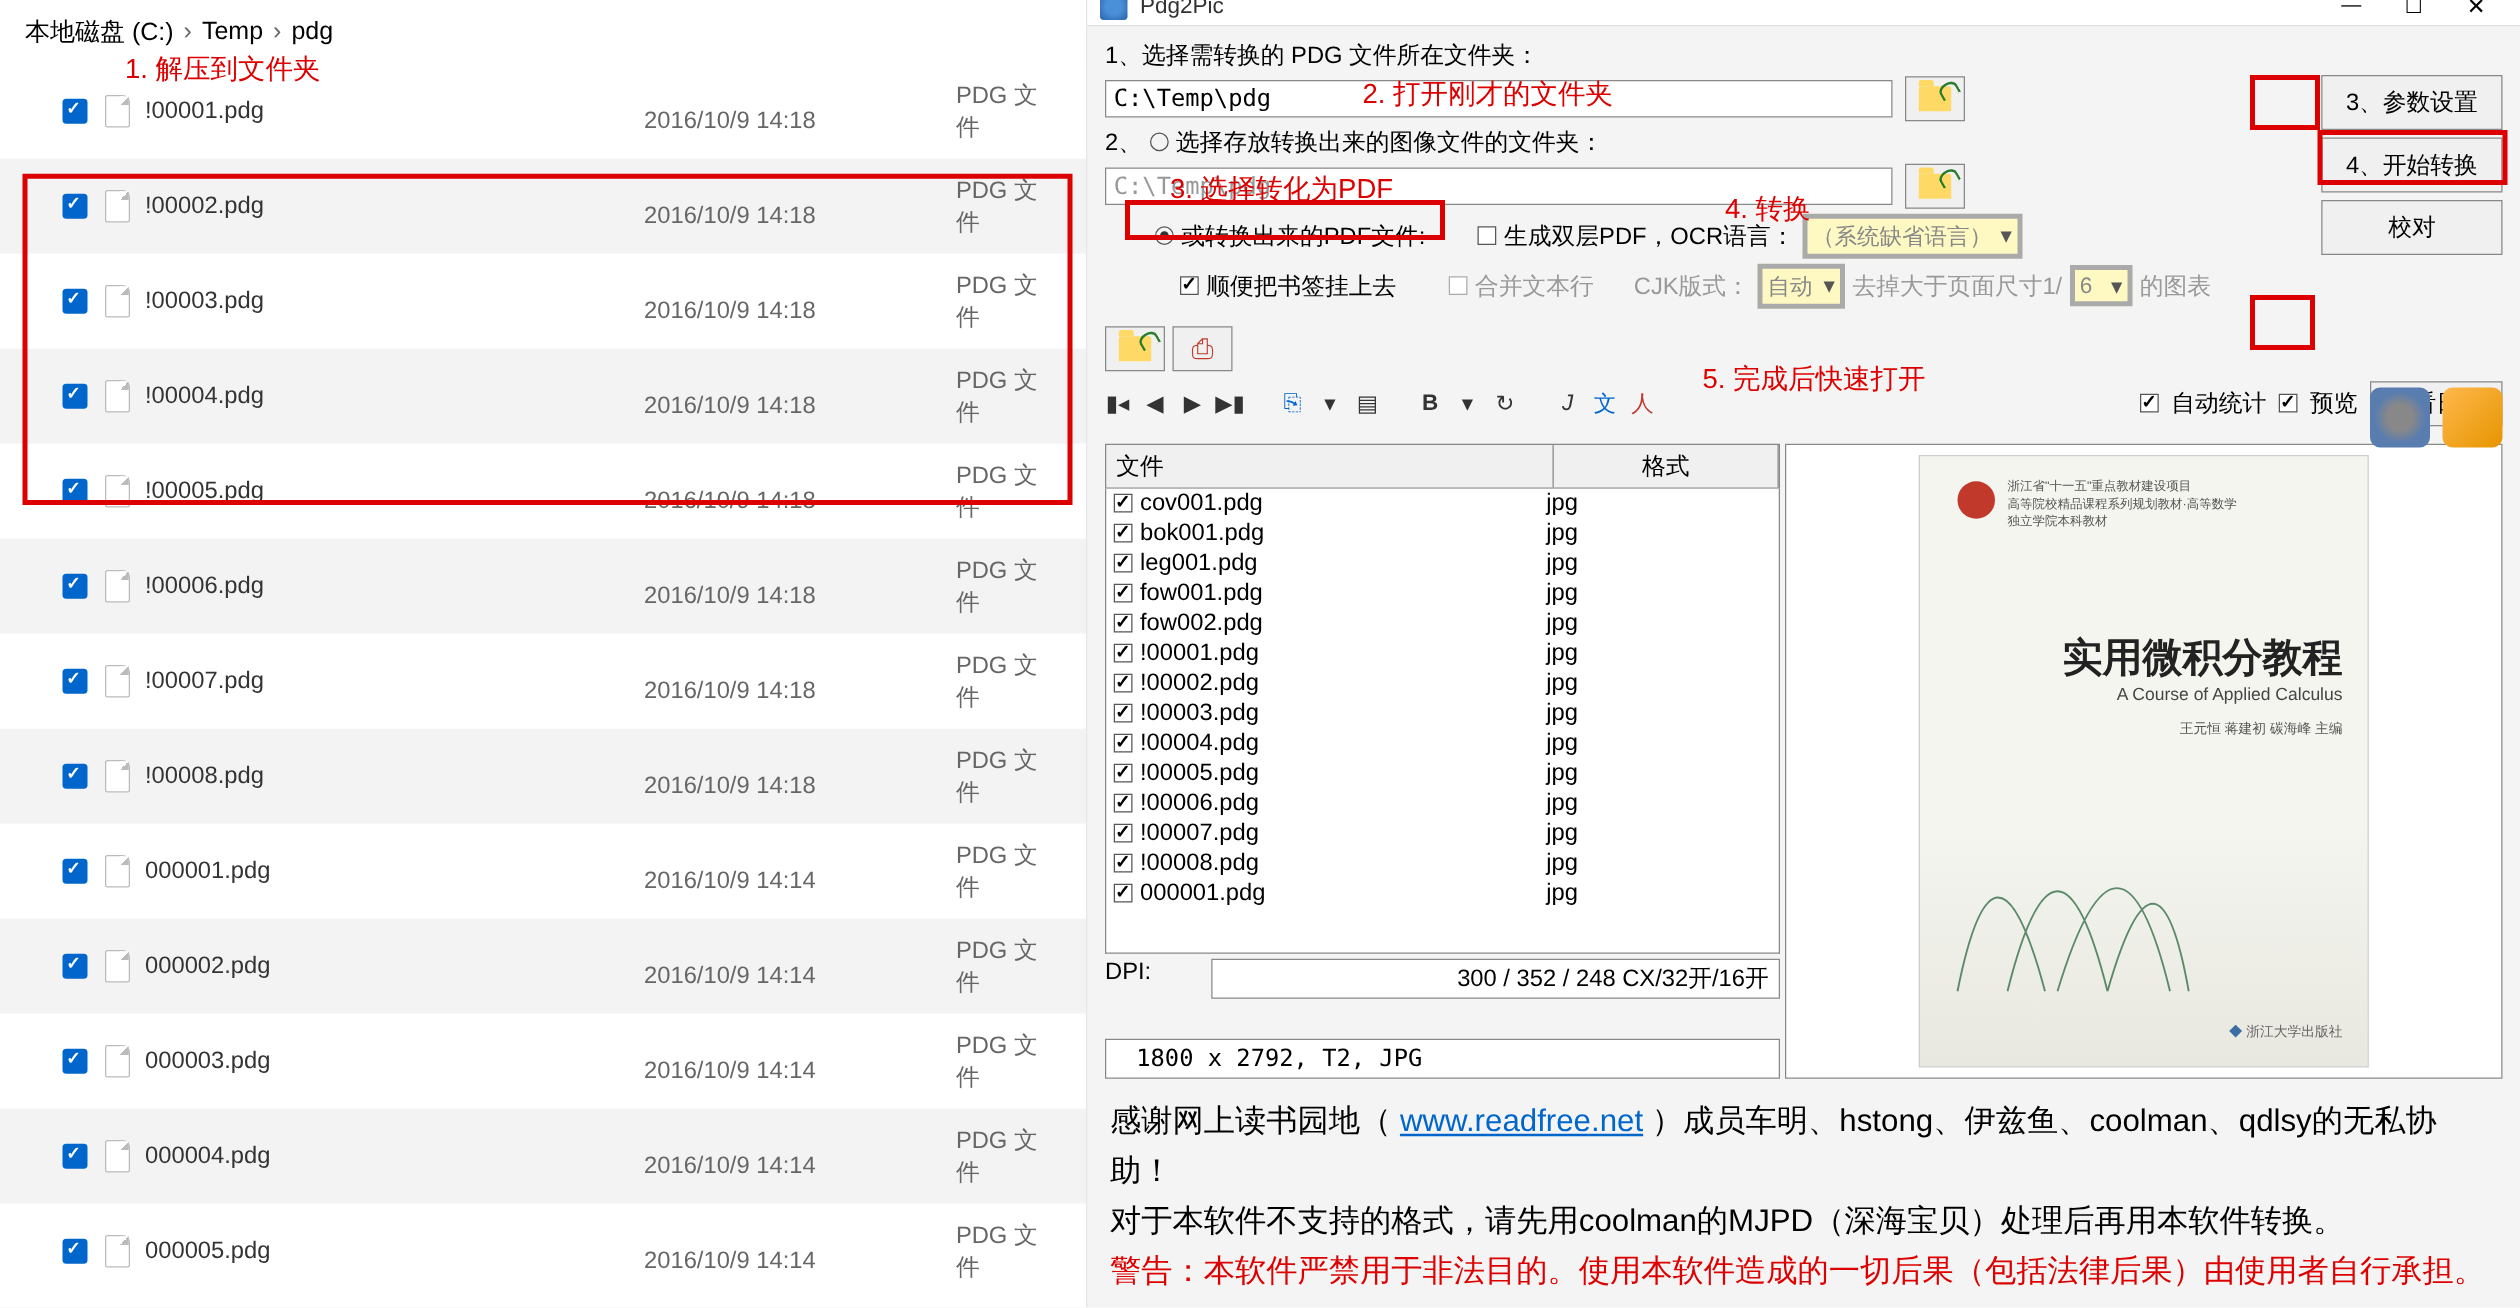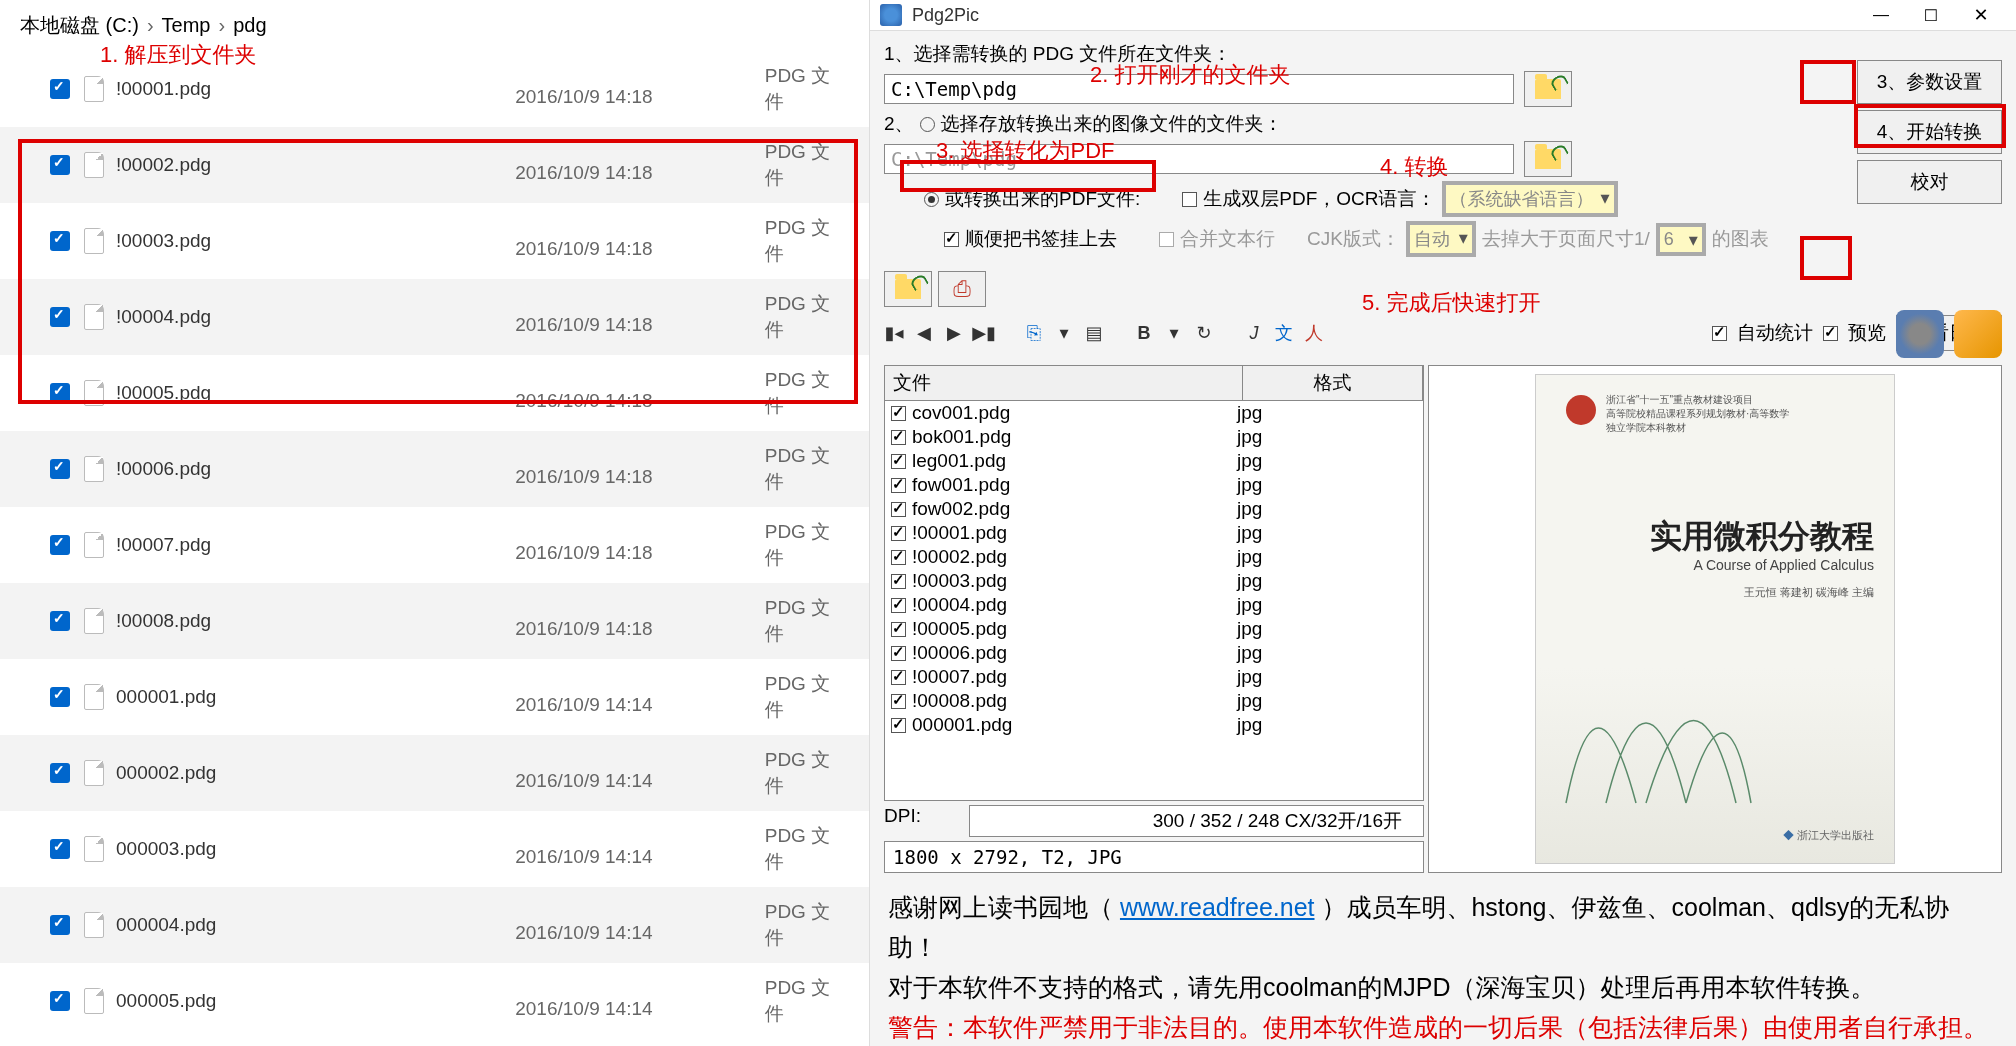--- a/index.html
+++ b/index.html
@@ -24,21 +24,21 @@
 .checkbox { width: 20px; height: 20px; background: #0066cc; border-radius: 3px; margin-right: 14px; position: relative; flex-shrink: 0; }
 .checkbox::after { content: "✓"; color: #fff; font-size: 14px; position: absolute; top: -1px; left: 3px; font-weight: bold; }
 .file-icon { width: 20px; height: 26px; border: 1px solid #bbb; border-radius: 2px 6px 2px 2px; margin-right: 12px; background: #fff; flex-shrink: 0; position: relative; }
 .file-icon::before { content: ""; position: absolute; top: 0; right: 0; width: 7px; height: 7px; background: linear-gradient(135deg, #fff 50%, #bbb 50%); }
 .fname { width: 400px; }
 .fdate { width: 250px; color: #666; margin-top: 16px; }
 .ftype { color: #666; }
 .redbox1 { position: absolute; border: 4px solid #d00; top: 88px; left: 18px; width: 840px; height: 265px; pointer-events: none; z-index: 5; }
 
 
-.app { flex: 1; height: 100%; background: #f4f4f4; display: flex; flex-direction: column; position: relative; }
+.app { flex: 1; height: 100%; background: #f4f4f4; display: flex; flex-direction: column; position: relative; justify-content: center; }
 .titlebar { height: 40px; background: #fff; display: flex; align-items: center; padding: 0 10px; border-bottom: 1px solid #ddd; }
 .app-icon { width: 22px; height: 22px; background: radial-gradient(circle, #4a90d9 40%, #2a60a9 100%); border-radius: 3px; margin-right: 10px; }
 .app-title { flex: 1; font-size: 18px; color: #333; }
 .winbtn { width: 50px; height: 30px; display: flex; align-items: center; justify-content: center; font-size: 16px; cursor: pointer; }
 .winbtn.min::before { content: "—"; }
 .winbtn.max::before { content: "☐"; }
 .winbtn.close::before { content: "✕"; font-size: 18px; }
 
 .app-body { padding: 10px 14px; flex: 1; display: flex; flex-direction: column; gap: 4px; font-size: 19px; font-family: "SimSun", monospace; }
 .row { display: flex; align-items: center; gap: 6px; }
@@ -69,22 +69,22 @@
 .list-header div { padding: 4px 8px; border-right: 1px solid #888; }
 .lh-file { flex: 1; }
 .lh-fmt { width: 180px; text-align: center; }
 .list-body { border: 1px solid #888; border-top: none; background: #fff; flex: 1; overflow: hidden; }
 .list-row { display: flex; padding: 1px 6px; font-family: "Consolas", monospace; font-size: 19px; align-items: center; }
 .lr-cb { margin-right: 6px; }
 .lr-name { flex: 1; }
 .lr-fmt { width: 180px; }
 .dpi-row { padding: 4px 0; font-family: "Consolas", monospace; font-size: 19px; display: flex; gap: 0; }
 .dpi-label { margin-right: 8px; }
-.dpi-box { border: 1px solid #888; background: #fff; padding: 2px 21px; flex: 1; text-align: right; margin-left: 40px; }
-.info-row { border: 1px solid #888; background: #fff; padding: 4px 8px; font-family: "Consolas", monospace; font-size: 19px; }
+.dpi-box { border: 1px solid #888; background: #fff; padding: 2px 8px; flex: 1; text-align: right; margin-left: 40px; }
+.info-row { border: 1px solid #888; background: #fff; padding: 4px 24px; font-family: "Consolas", monospace; font-size: 19px; margin-top: 28px; }
 
 .preview { flex: 1; border: 1px solid #888; background: #fff; padding: 8px; display: flex; align-items: flex-start; justify-content: center; }
 .book-cover { width: 360px; height: 490px; background: linear-gradient(180deg, #f5f5f0 0%, #f5f5f0 60%, #e8e8e0 100%); border: 1px solid #ccc; padding: 20px; position: relative; }
 .book-logo { width: 30px; height: 30px; background: #c0392b; border-radius: 50%; position: absolute; top: 20px; left: 30px; }
 .book-meta { position: absolute; top: 18px; left: 70px; font-size: 10px; color: #555; line-height: 1.4; }
 .book-title { position: absolute; top: 140px; right: 20px; font-size: 32px; font-weight: bold; color: #222; text-align: right; }
 .book-subtitle { position: absolute; top: 182px; right: 20px; font-size: 14px; color: #444; }
 .book-authors { position: absolute; top: 210px; right: 20px; font-size: 11px; color: #555; }
 .book-art { position: absolute; bottom: 50px; left: 20px; width: 200px; height: 180px; }
 .book-art svg { width: 100%; height: 100%; }

